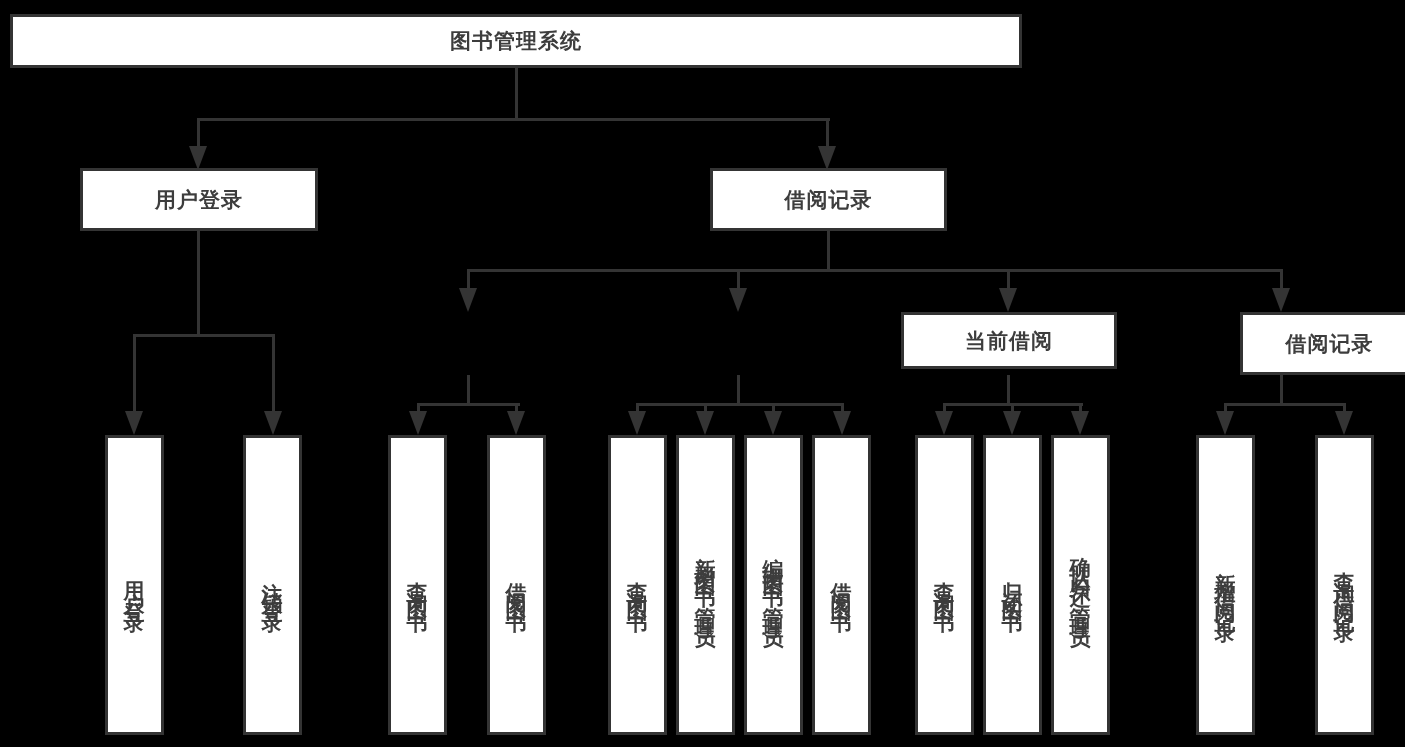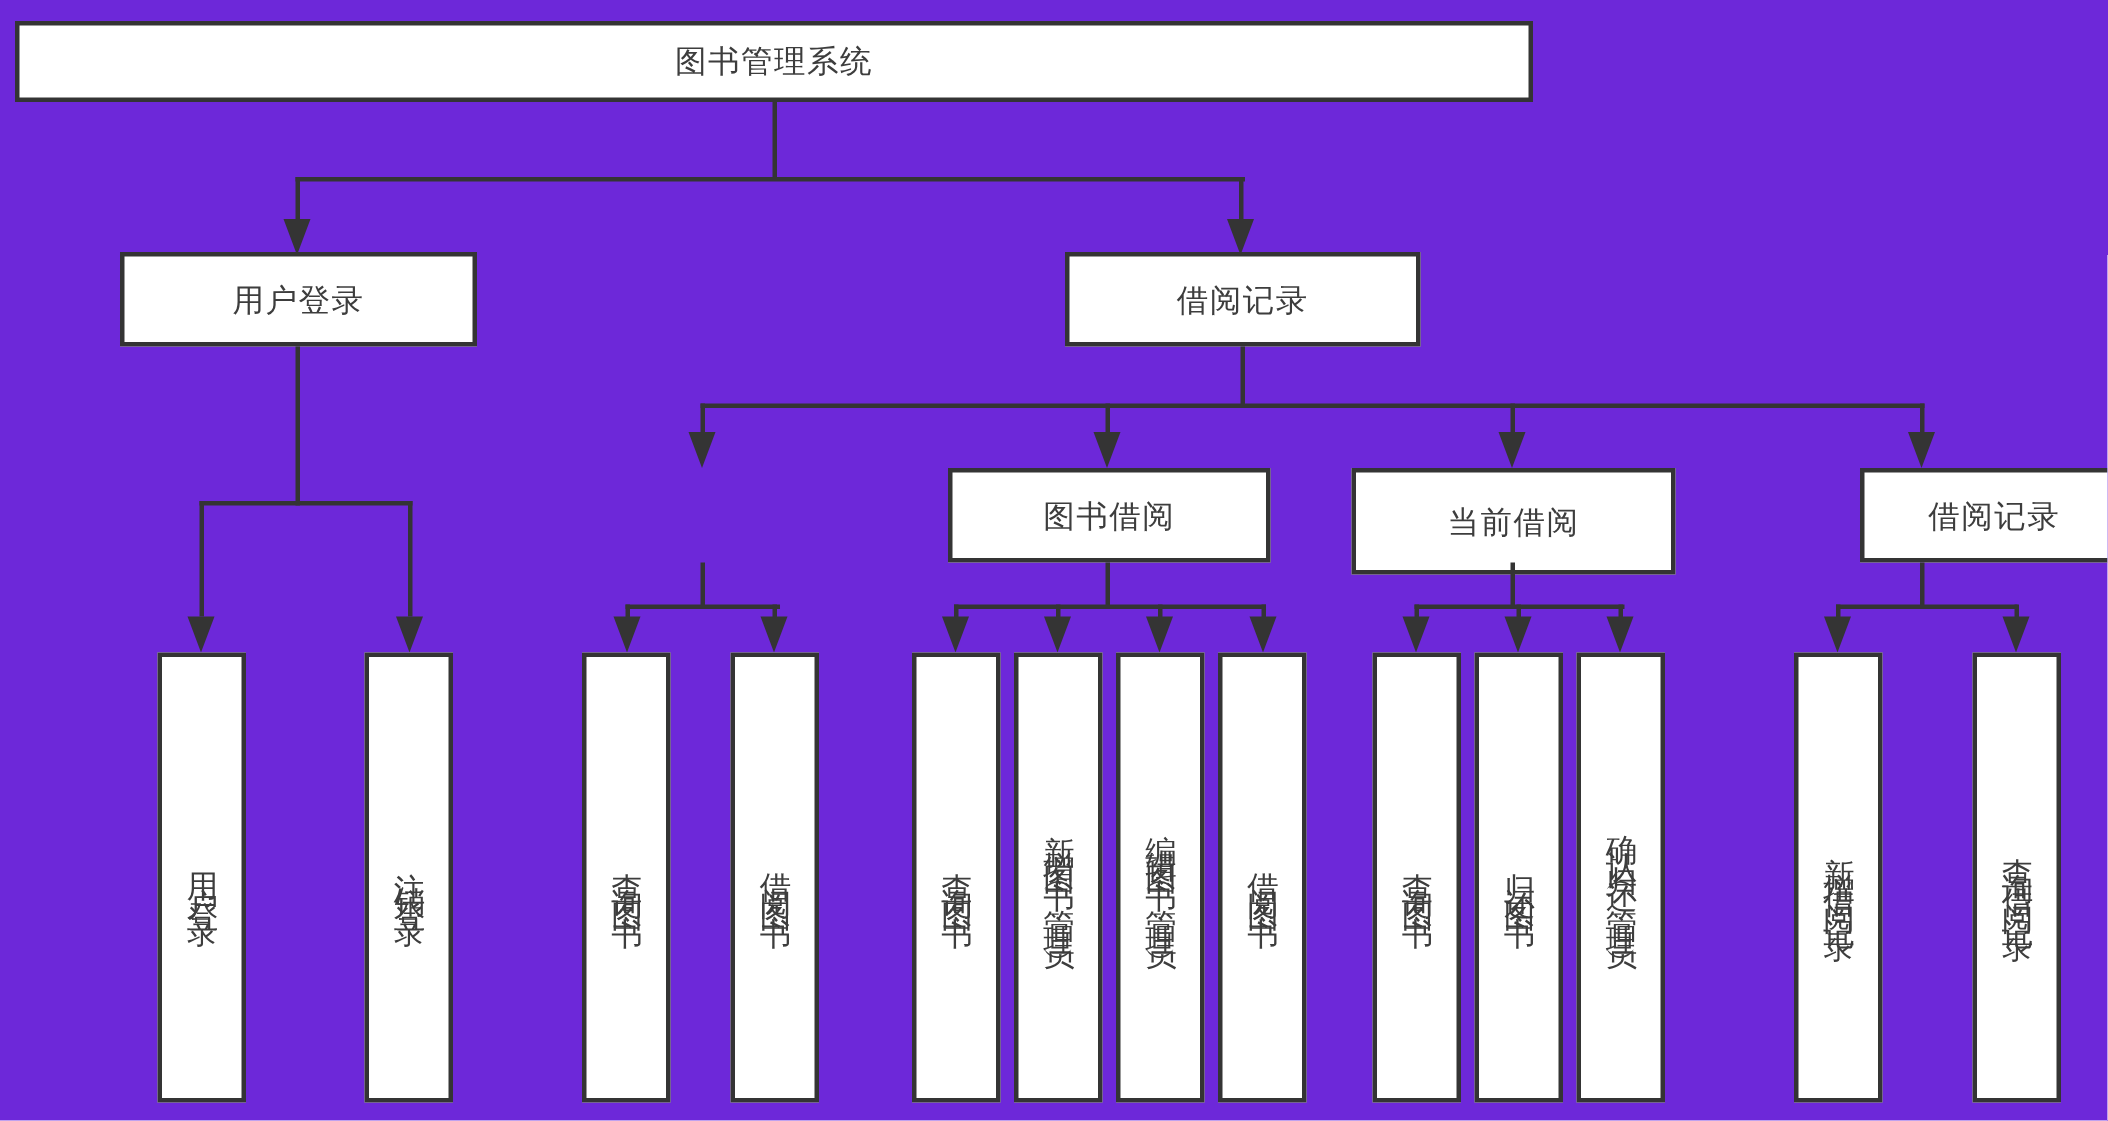--- a/index.html
+++ b/index.html
@@ -1,22 +1,23 @@
 <!DOCTYPE html>
 <html><head>
 <meta charset="utf-8">
 <style>
   html, body { margin: 0; padding: 0; background: #ffffff; }
   .stage {
     position: relative;
     width: 1405px;
     height: 747px;
-    background: #6d28d9;
+    background: #000000;
     overflow: hidden;
     font-family: "Liberation Sans", "DejaVu Sans", sans-serif;
+    font-weight: bold;
   }
   
   .box {
     position: absolute;
     box-sizing: border-box;
     border: 3px solid #343434;
     background: #ffffff;
     display: flex;
     align-items: center;
     justify-content: center;
@@ -100,24 +101,21 @@
   <i class="ln" style="left:467px;top:269px;width:816px;height:3px"></i>
   <i class="ln" style="left:467px;top:269px;width:3px;height:20px"></i>
   <i class="ar" style="left:459px;top:288px"></i>
   <i class="ln" style="left:737px;top:269px;width:3px;height:20px"></i>
   <i class="ar" style="left:729px;top:288px"></i>
   <i class="ln" style="left:1007px;top:269px;width:3px;height:20px"></i>
   <i class="ar" style="left:999px;top:288px"></i>
   <i class="ln" style="left:1280px;top:269px;width:3px;height:20px"></i>
   <i class="ar" style="left:1272px;top:288px"></i>
 
-  <div class="box h" style="left:632px;top:312px;width:215px;height:63px">
-    <span>图书借阅</span>
-  </div>
-  <div class="box h" style="left:901px;top:312px;width:216px;height:71px">
+  <div class="box h" style="left:901px;top:312px;width:216px;height:57px">
     <span>当前借阅</span>
   </div>
   <div class="box h" style="left:1240px;top:312px;width:179px;height:63px">
     <span>借阅记录</span>
   </div>
 
   <i class="ln" style="left:467px;top:375px;width:3px;height:31px"></i>
   <i class="ln" style="left:417px;top:403px;width:103px;height:3px"></i>
   <i class="ln" style="left:417px;top:403px;width:3px;height:10px"></i>
   <i class="ar" style="left:409px;top:411px"></i>

